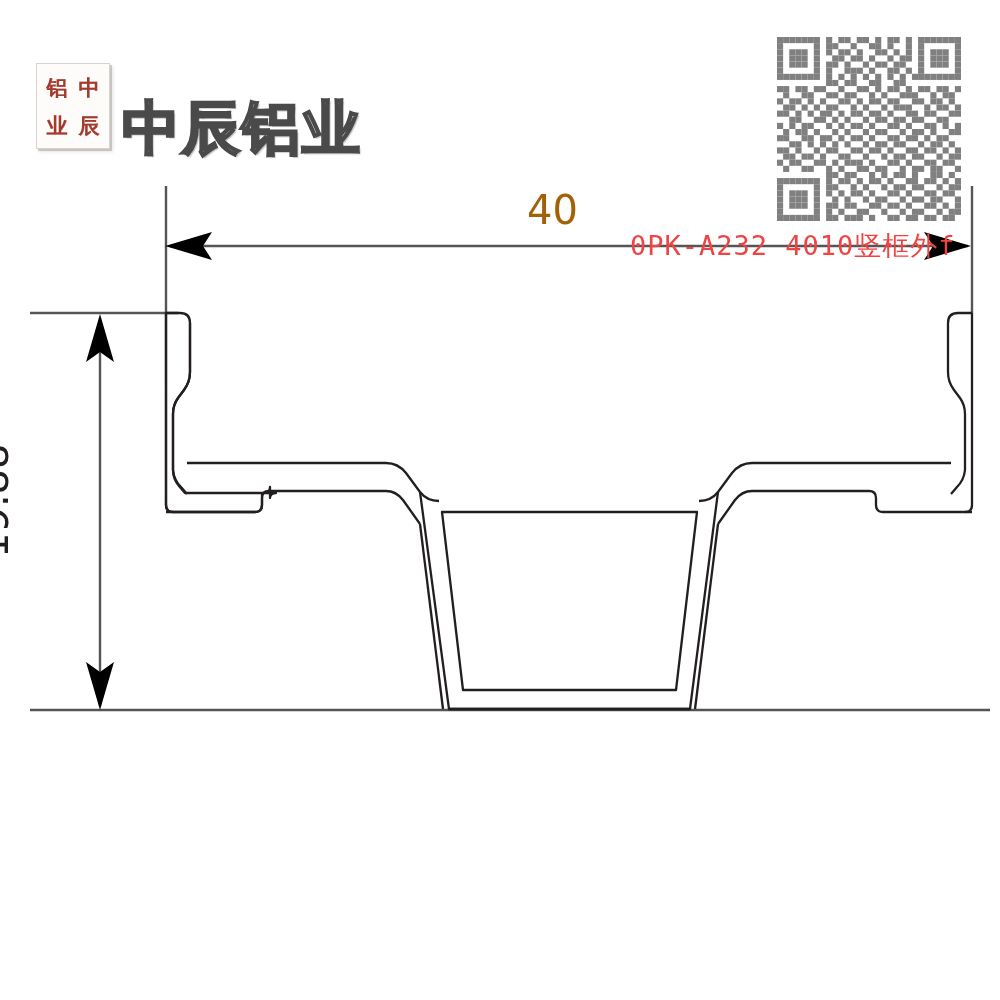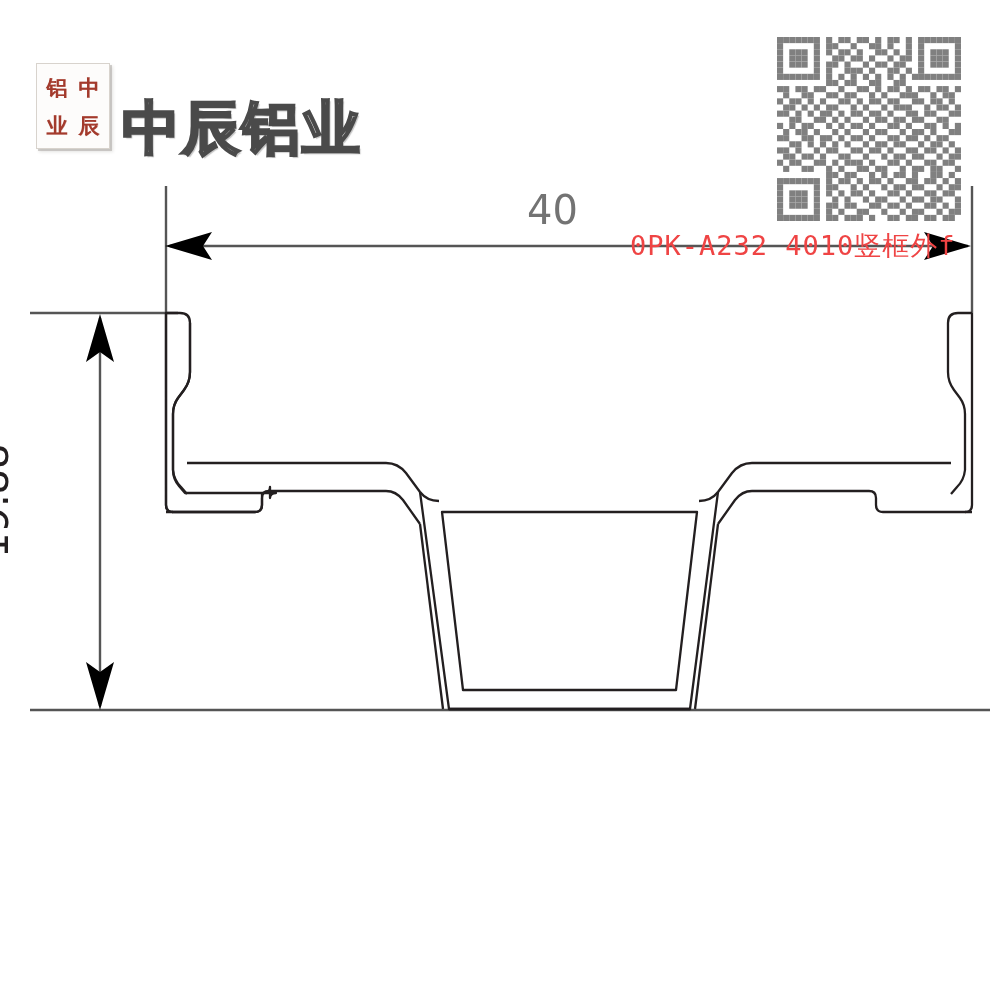--- a/index.html
+++ b/index.html
@@ -90,21 +90,21 @@
     line-height: 1;
   }
 
   
   .dim-text-h {
     position: absolute;
     left: 527px;
     top: 190px;
     font-family: "DejaVu Sans", "Liberation Sans", sans-serif;
     font-size: 40px;
-    color: #737373;
+    color: #a16207;
     line-height: 1;
   }
   .dim-text-v {
     position: absolute;
     left: 24px;
     top: 448px;
     width: 60px;
     font-family: "DejaVu Sans", "Liberation Sans", sans-serif;
     font-size: 40px;
     color: #231f20;

